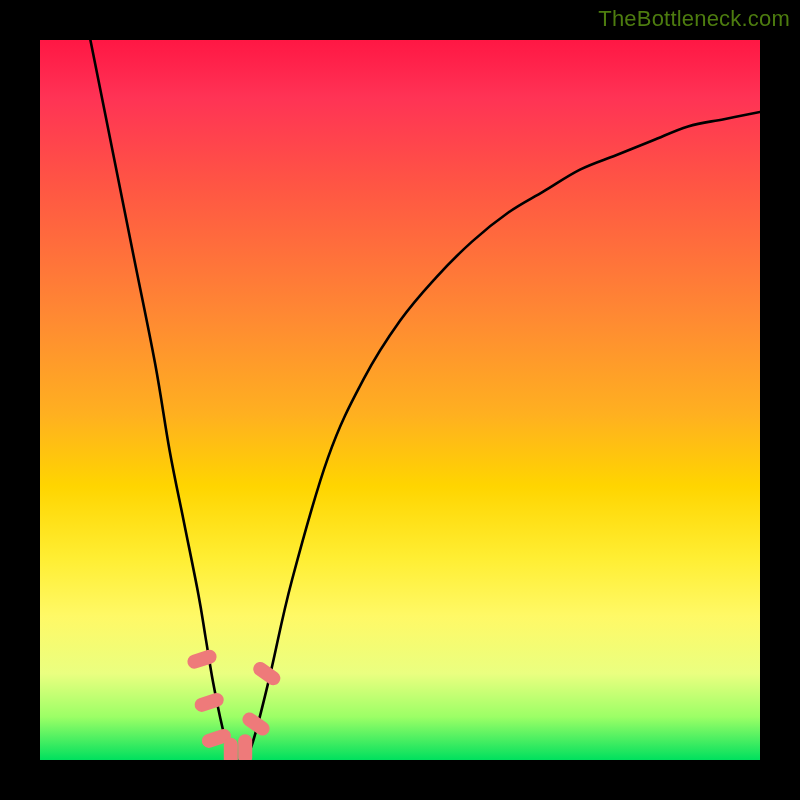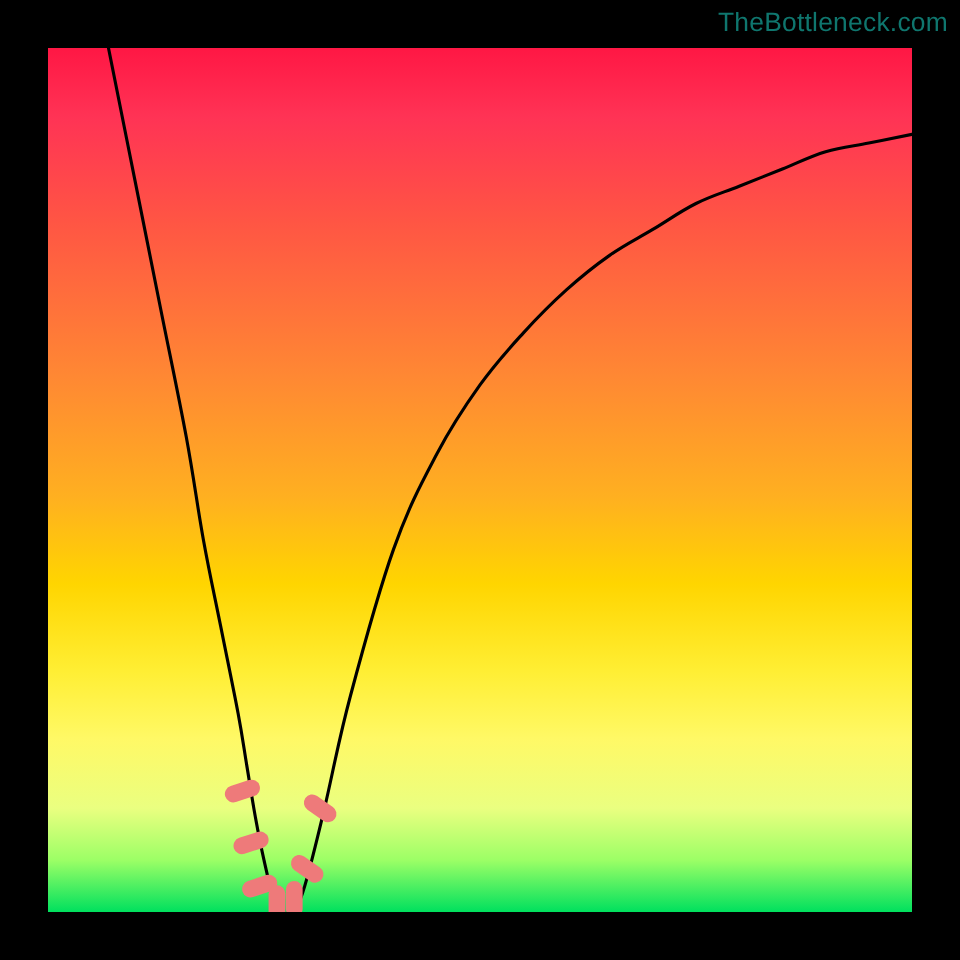--- a/index.html
+++ b/index.html
@@ -29,21 +29,21 @@
       #9cff66 94%,
       #00e05e 100%
     );
   }
   .watermark {
     position: absolute;
     top: 6px;
     right: 10px;
     font-family: Arial, Helvetica, sans-serif;
     font-size: 22px;
-    color: #0f766e;
+    color: #4d7c0f;
     letter-spacing: 0.2px;
     user-select: none;
   }
   svg.curve {
     position: absolute;
     left: 0;
     top: 0;
     width: 720px;
     height: 720px;
   }

